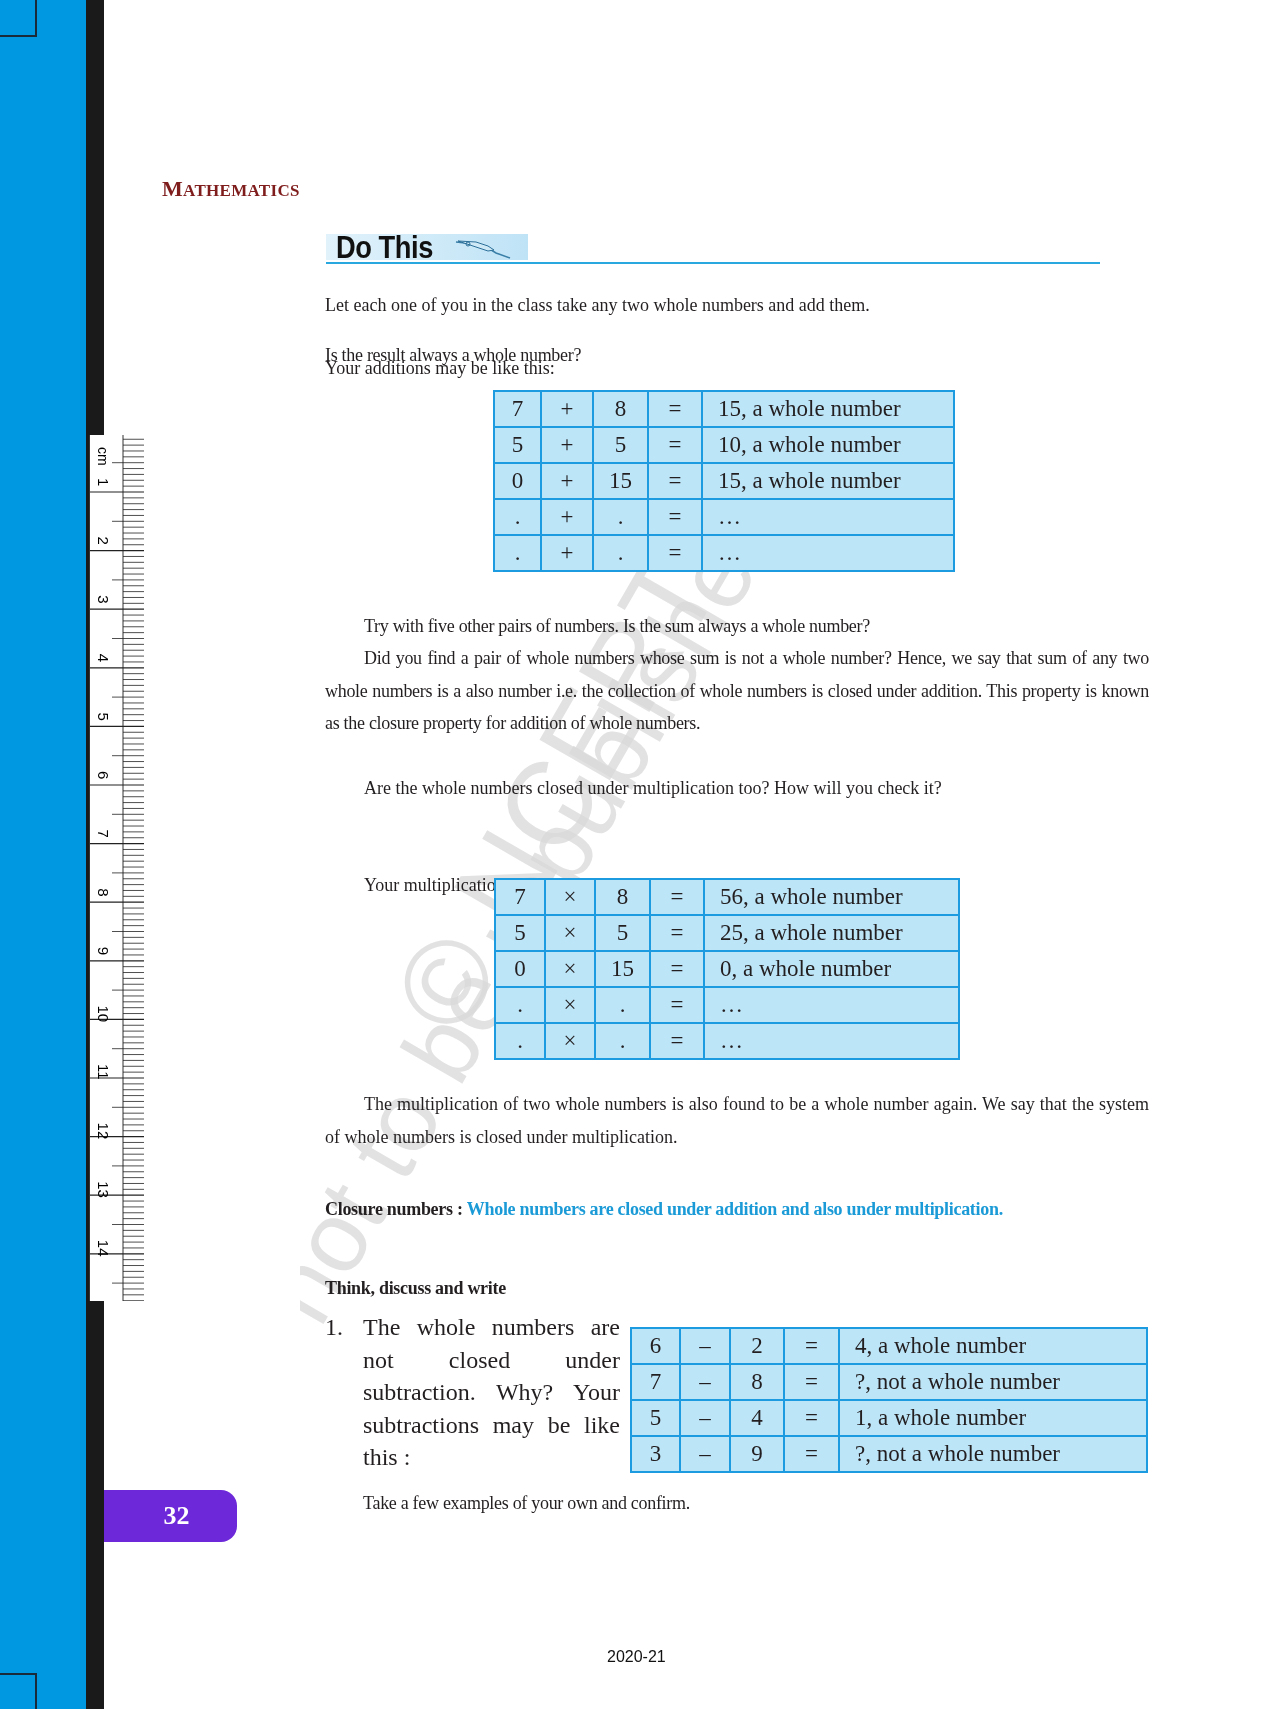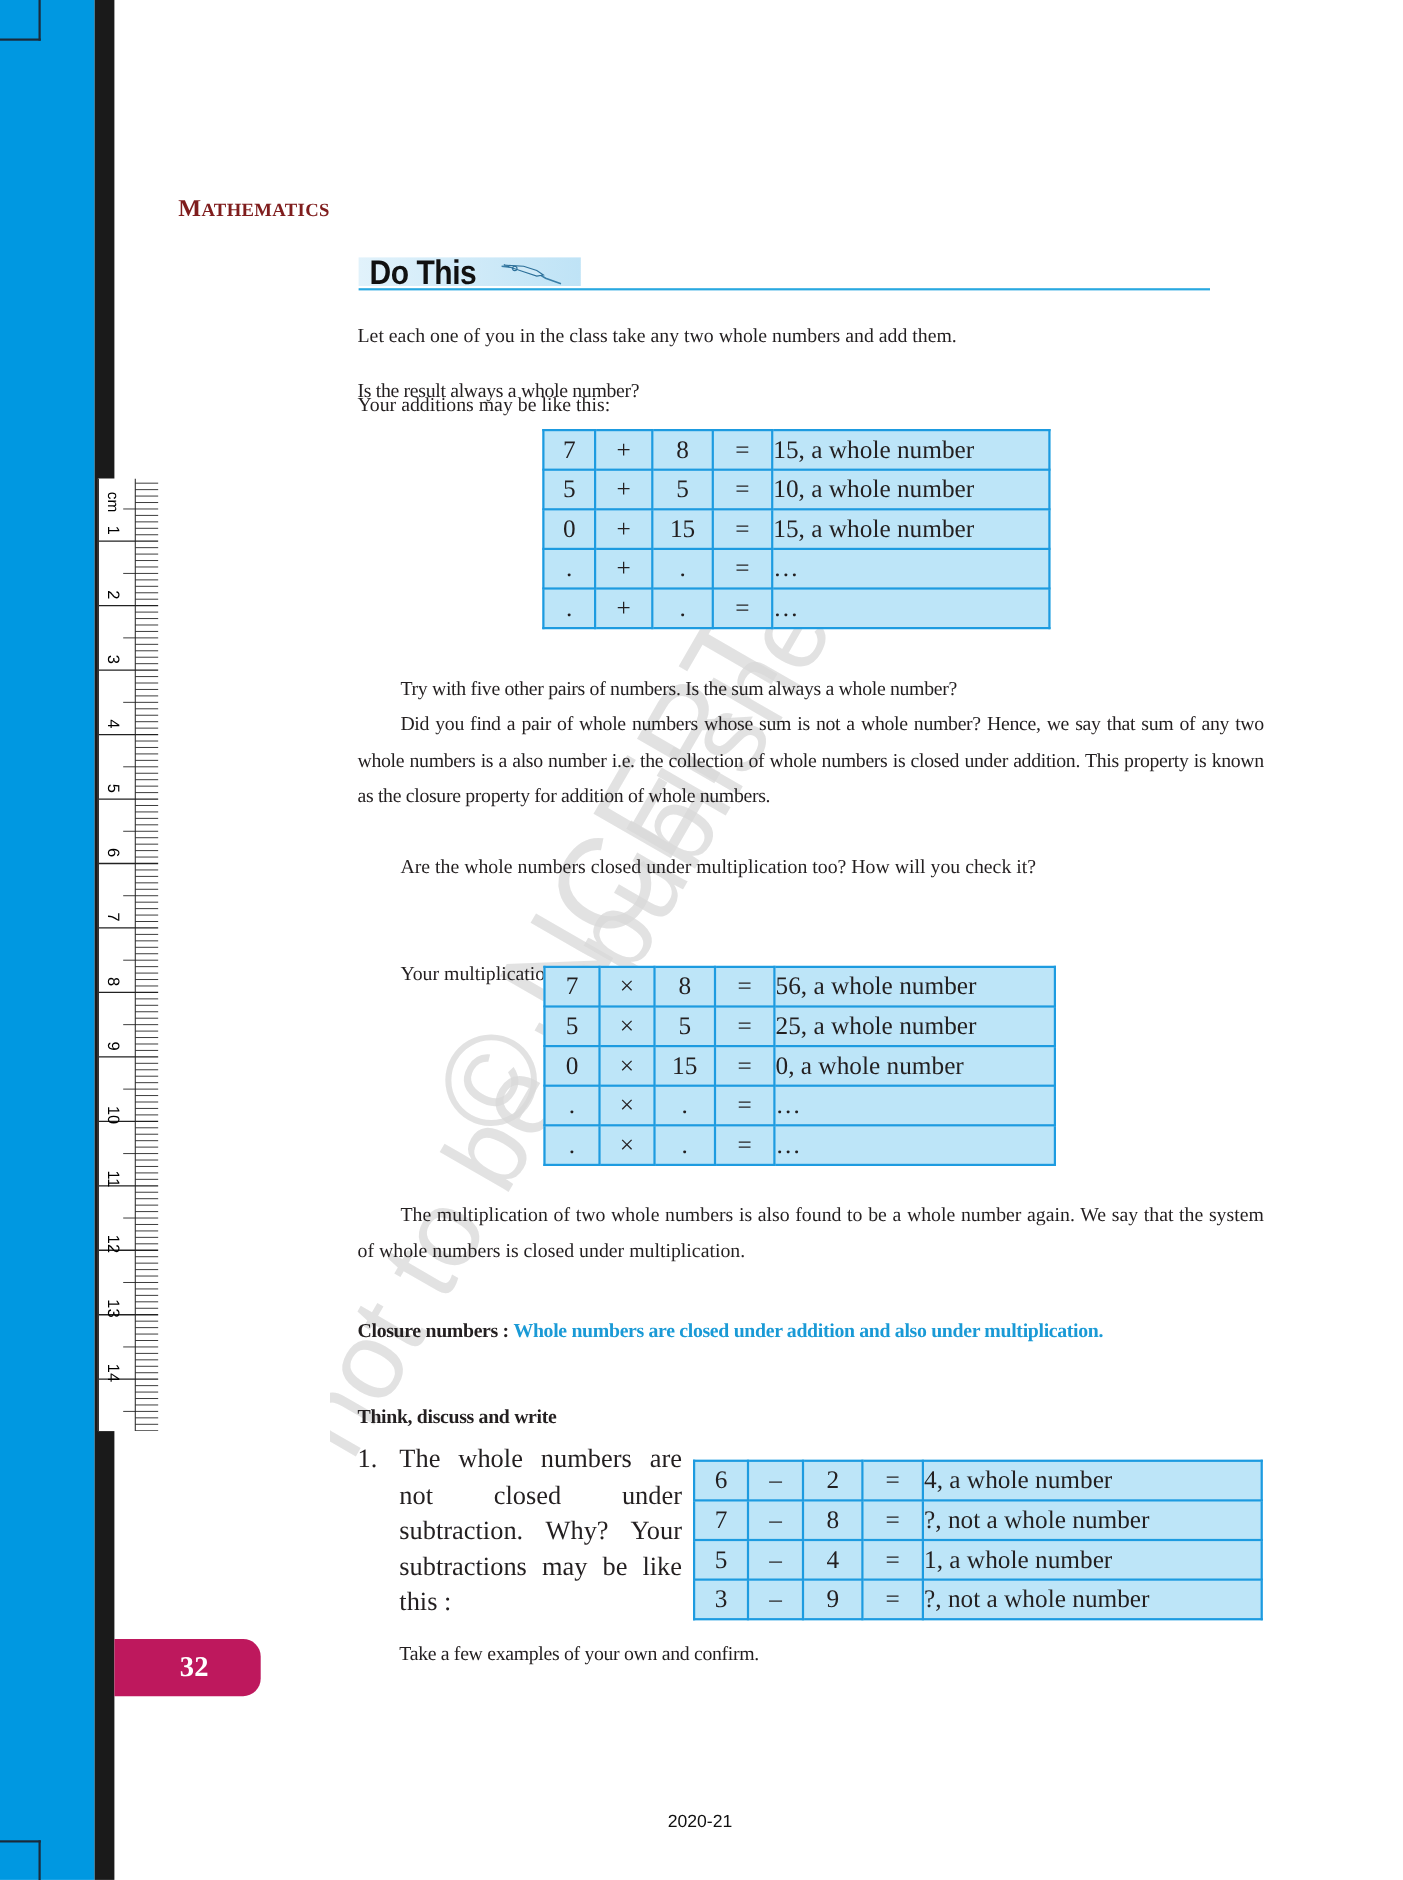--- a/index.html
+++ b/index.html
@@ -16,24 +16,24 @@
   .do-this { position:absolute; left:326px; top:230px; width:774px; height:32px; border-bottom:2px solid #29a8e0; }
   .do-this-bg { position:absolute; left:0; top:4px; width:202px; height:26px; background:linear-gradient(90deg,#e1f2fb,#bfe3f6); }
   .do-this-title { position:absolute; left:10px; top:0; font-family:"Liberation Sans", sans-serif; font-weight:bold; font-size:31px; color:#111; letter-spacing:-0.5px; transform:scaleX(0.88); transform-origin:left; }
   .pen-icon { position:absolute; left:128px; top:6px; }
   .para { position:absolute; left:325px; width:824px; font-size:18px; line-height:32.5px; text-align:justify; margin:0; }
   .indent { text-indent:39px; }
   .narrow { letter-spacing:-0.3px; }
   table.ops { position:absolute; border-collapse:collapse; background:#bde5f8; font-size:23px; }
   table.ops td { border:2px solid #1d9be0; height:34px; padding:0 0 0 0; vertical-align:top; line-height:34px; }
   table.ops td.c { text-align:center; }
-  table.ops td.r { text-align:left; }
+  table.ops td.r { text-align:left; padding-left:15px; }
   .bold { font-weight:bold; }
   .accent { color:#1a9ad6; font-weight:bold; }
-  .page-tab { position:absolute; left:104px; top:1490px; width:133px; height:52px; background:#be185d; border-radius:0 16px 16px 0; color:#fff; font-weight:bold; font-size:26px; font-family:"Liberation Serif", serif; display:flex; align-items:center; justify-content:center; padding-left:12px; box-sizing:border-box; }
+  .page-tab { position:absolute; left:104px; top:1490px; width:133px; height:52px; background:#6d28d9; border-radius:0 16px 16px 0; color:#fff; font-weight:bold; font-size:26px; font-family:"Liberation Serif", serif; display:flex; align-items:center; justify-content:center; padding-left:12px; box-sizing:border-box; }
   .footer-year { position:absolute; left:607px; top:1648px; font-family:"Liberation Sans", sans-serif; font-size:16px; color:#111; }
   .watermark { position:absolute; left:300px; top:540px; pointer-events:none; }
   .wm-text { font-family:"Liberation Sans", sans-serif; font-size:118px; fill:#d9d9d9; opacity:0.75; }
 </style>
 </head>
 <body>
 
 <div class="blue-band"></div>
 <div class="black-band"></div>
 <div class="crop-mark-top"></div>

